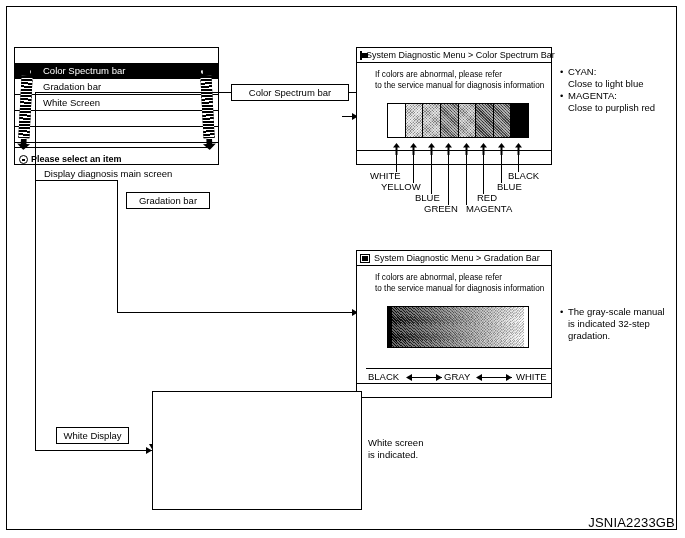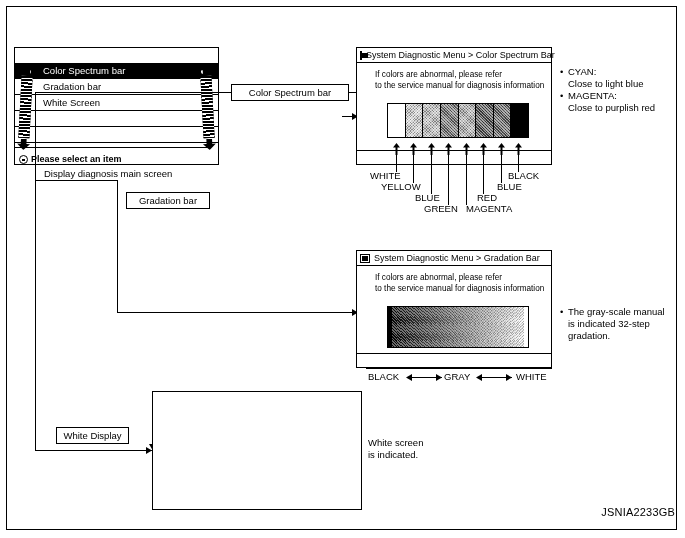--- a/index.html
+++ b/index.html
@@ -51,21 +51,21 @@
   .spec-seg{flex:1 1 auto;border-right:1px solid #000;box-sizing:border-box;}
   .spec-seg:last-child{border-right:none;}
   .panel-footer{position:absolute;left:0;right:0;bottom:0;height:14px;border-top:1px solid #000;box-sizing:border-box;}
 
   
   .tick-arrow{position:absolute;width:7px;height:12px;background:#000;
      clip-path:polygon(50% 0,100% 38%,64% 38%,64% 100%,36% 100%,36% 38%,0 38%);}
   .leader{position:absolute;width:1px;background:#000;}
 
   
-  #grad-panel{left:356px;top:250px;width:196px;height:118px;}
+  #grad-panel{left:356px;top:250px;width:196px;height:148px;}
   .grad-bar{position:absolute;left:30px;top:55px;width:142px;height:42px;border:1px solid #000;box-sizing:border-box;display:flex;}
   .grad-seg{flex:1 1 auto;}
 
   
   #white-box{left:152px;top:391px;width:210px;height:119px;border:1px solid #000;background:#fff;}
 
   
   .callout{position:absolute;border:1px solid #000;background:#fff;box-sizing:border-box;
            display:flex;align-items:center;justify-content:center;font-size:9.5px;white-space:nowrap;}
 
@@ -75,21 +75,21 @@
   .annot .body{padding-left:8px;}
 
   
   .arrowhead-r{position:absolute;width:6px;height:7px;background:#000;
       clip-path:polygon(0 0,100% 50%,0 100%);}
   .arrowhead-d{position:absolute;width:7px;height:6px;background:#000;
       clip-path:polygon(0 0,100% 0,50% 100%);}
   .arrowhead-l{position:absolute;width:6px;height:7px;background:#000;
       clip-path:polygon(100% 0,0 50%,100% 100%);}
 
-  #code{position:absolute;right:10px;bottom:20px;font-size:11px;letter-spacing:.2px;text-align:center;}
+  #code{position:absolute;right:10px;bottom:8px;font-size:13px;letter-spacing:.2px;text-align:center;}
 
   .lbl{position:absolute;font-size:9.5px;white-space:nowrap;}
 </style>
 </head>
 <body>
 
 <div id="root">
   <div class="outer-frame"></div>
 
   <div class="panel" id="menu-panel">

